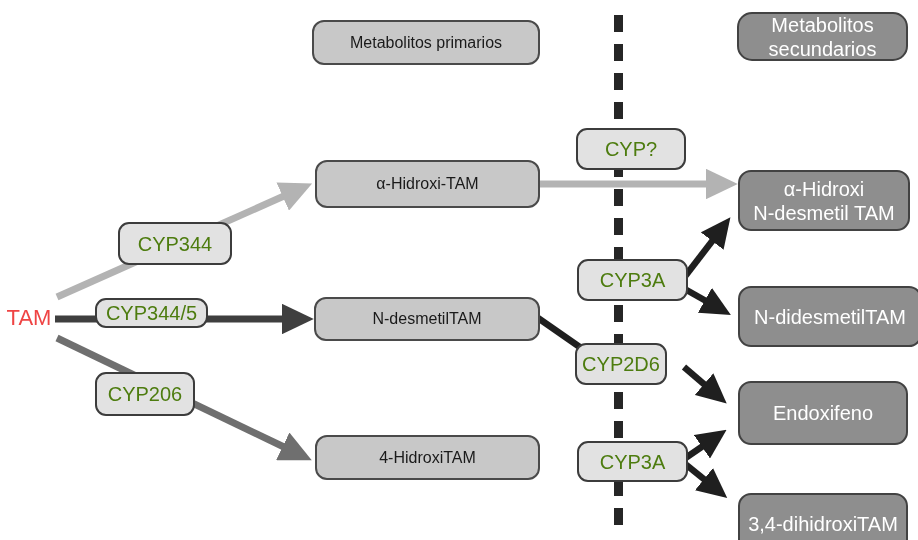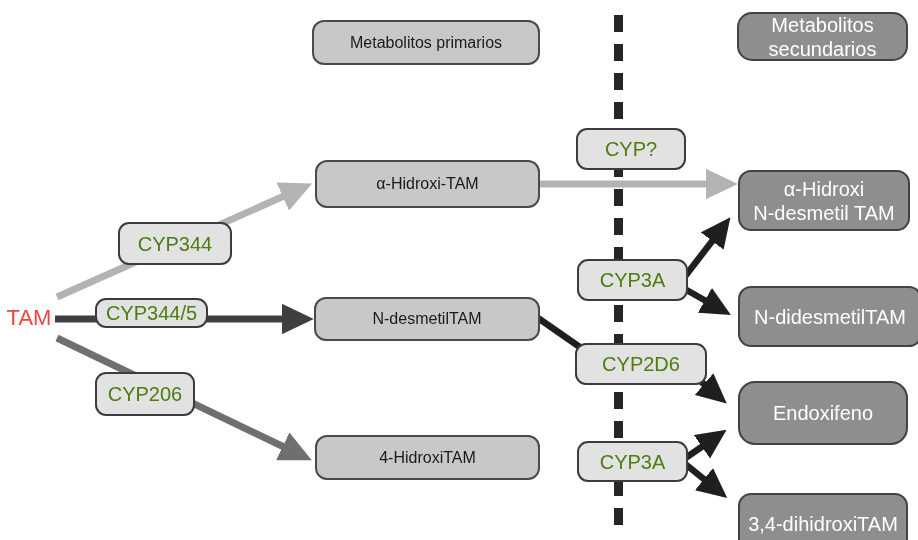--- a/index.html
+++ b/index.html
@@ -33,26 +33,26 @@
   #tam-label        {left:4px;  top:303px; width:50px;  height:30px;}
   #box-hdr-prim     {left:312px;top:20px;  width:228px; height:45px;}
   #box-cyp344       {left:95px; top:222px; width:114px; height:43px;margin-left:23px;}
   #box-cyp344-5     {left:95px; top:298px; width:113px; height:30px;}
   #box-cyp206       {left:95px; top:372px; width:100px; height:44px;}
   #box-alpha-ht     {left:315px;top:160px; width:225px; height:48px;}
   #box-ndesmetil    {left:314px;top:297px; width:226px; height:44px;}
   #box-4hidroxi     {left:315px;top:435px; width:225px; height:45px;}
   #box-cypq         {left:576px;top:128px; width:110px; height:42px;}
   #box-cyp3a-top    {left:577px;top:259px; width:111px; height:42px;}
-  #box-cyp2d6       {left:575px;top:343px; width:132px; height:42px;}
+  #box-cyp2d6       {left:575px;top:343px; width:92px; height:42px;}
   #box-cyp3a-bot    {left:577px;top:441px; width:111px; height:41px;}
   #box-hdr-sec      {left:737px;top:12px;  width:171px; height:49px;border-radius:15px;}
   #box-alpha-nd     {left:738px;top:170px; width:172px; height:61px;}
   #box-ndidesmetil  {left:738px;top:286px; width:184px; height:61px;}
-  #box-endoxifeno   {left:738px;top:381px; width:170px; height:64px;border-radius:17px;}
+  #box-endoxifeno   {left:738px;top:381px; width:170px; height:64px;}
   #box-dihidroxi    {left:738px;top:493px; width:170px; height:62px;}
 </style>
 </head>
 <body>
 
 <div id="stage">
 
   <svg id="wires" viewBox="0 0 918 540" xmlns="http://www.w3.org/2000/svg">
     <defs>
       <marker id="ah-light" viewBox="0 0 4.6 4.4" refX="0.2" refY="2.2" markerWidth="4.6" markerHeight="4.4" orient="auto" markerUnits="strokeWidth">

